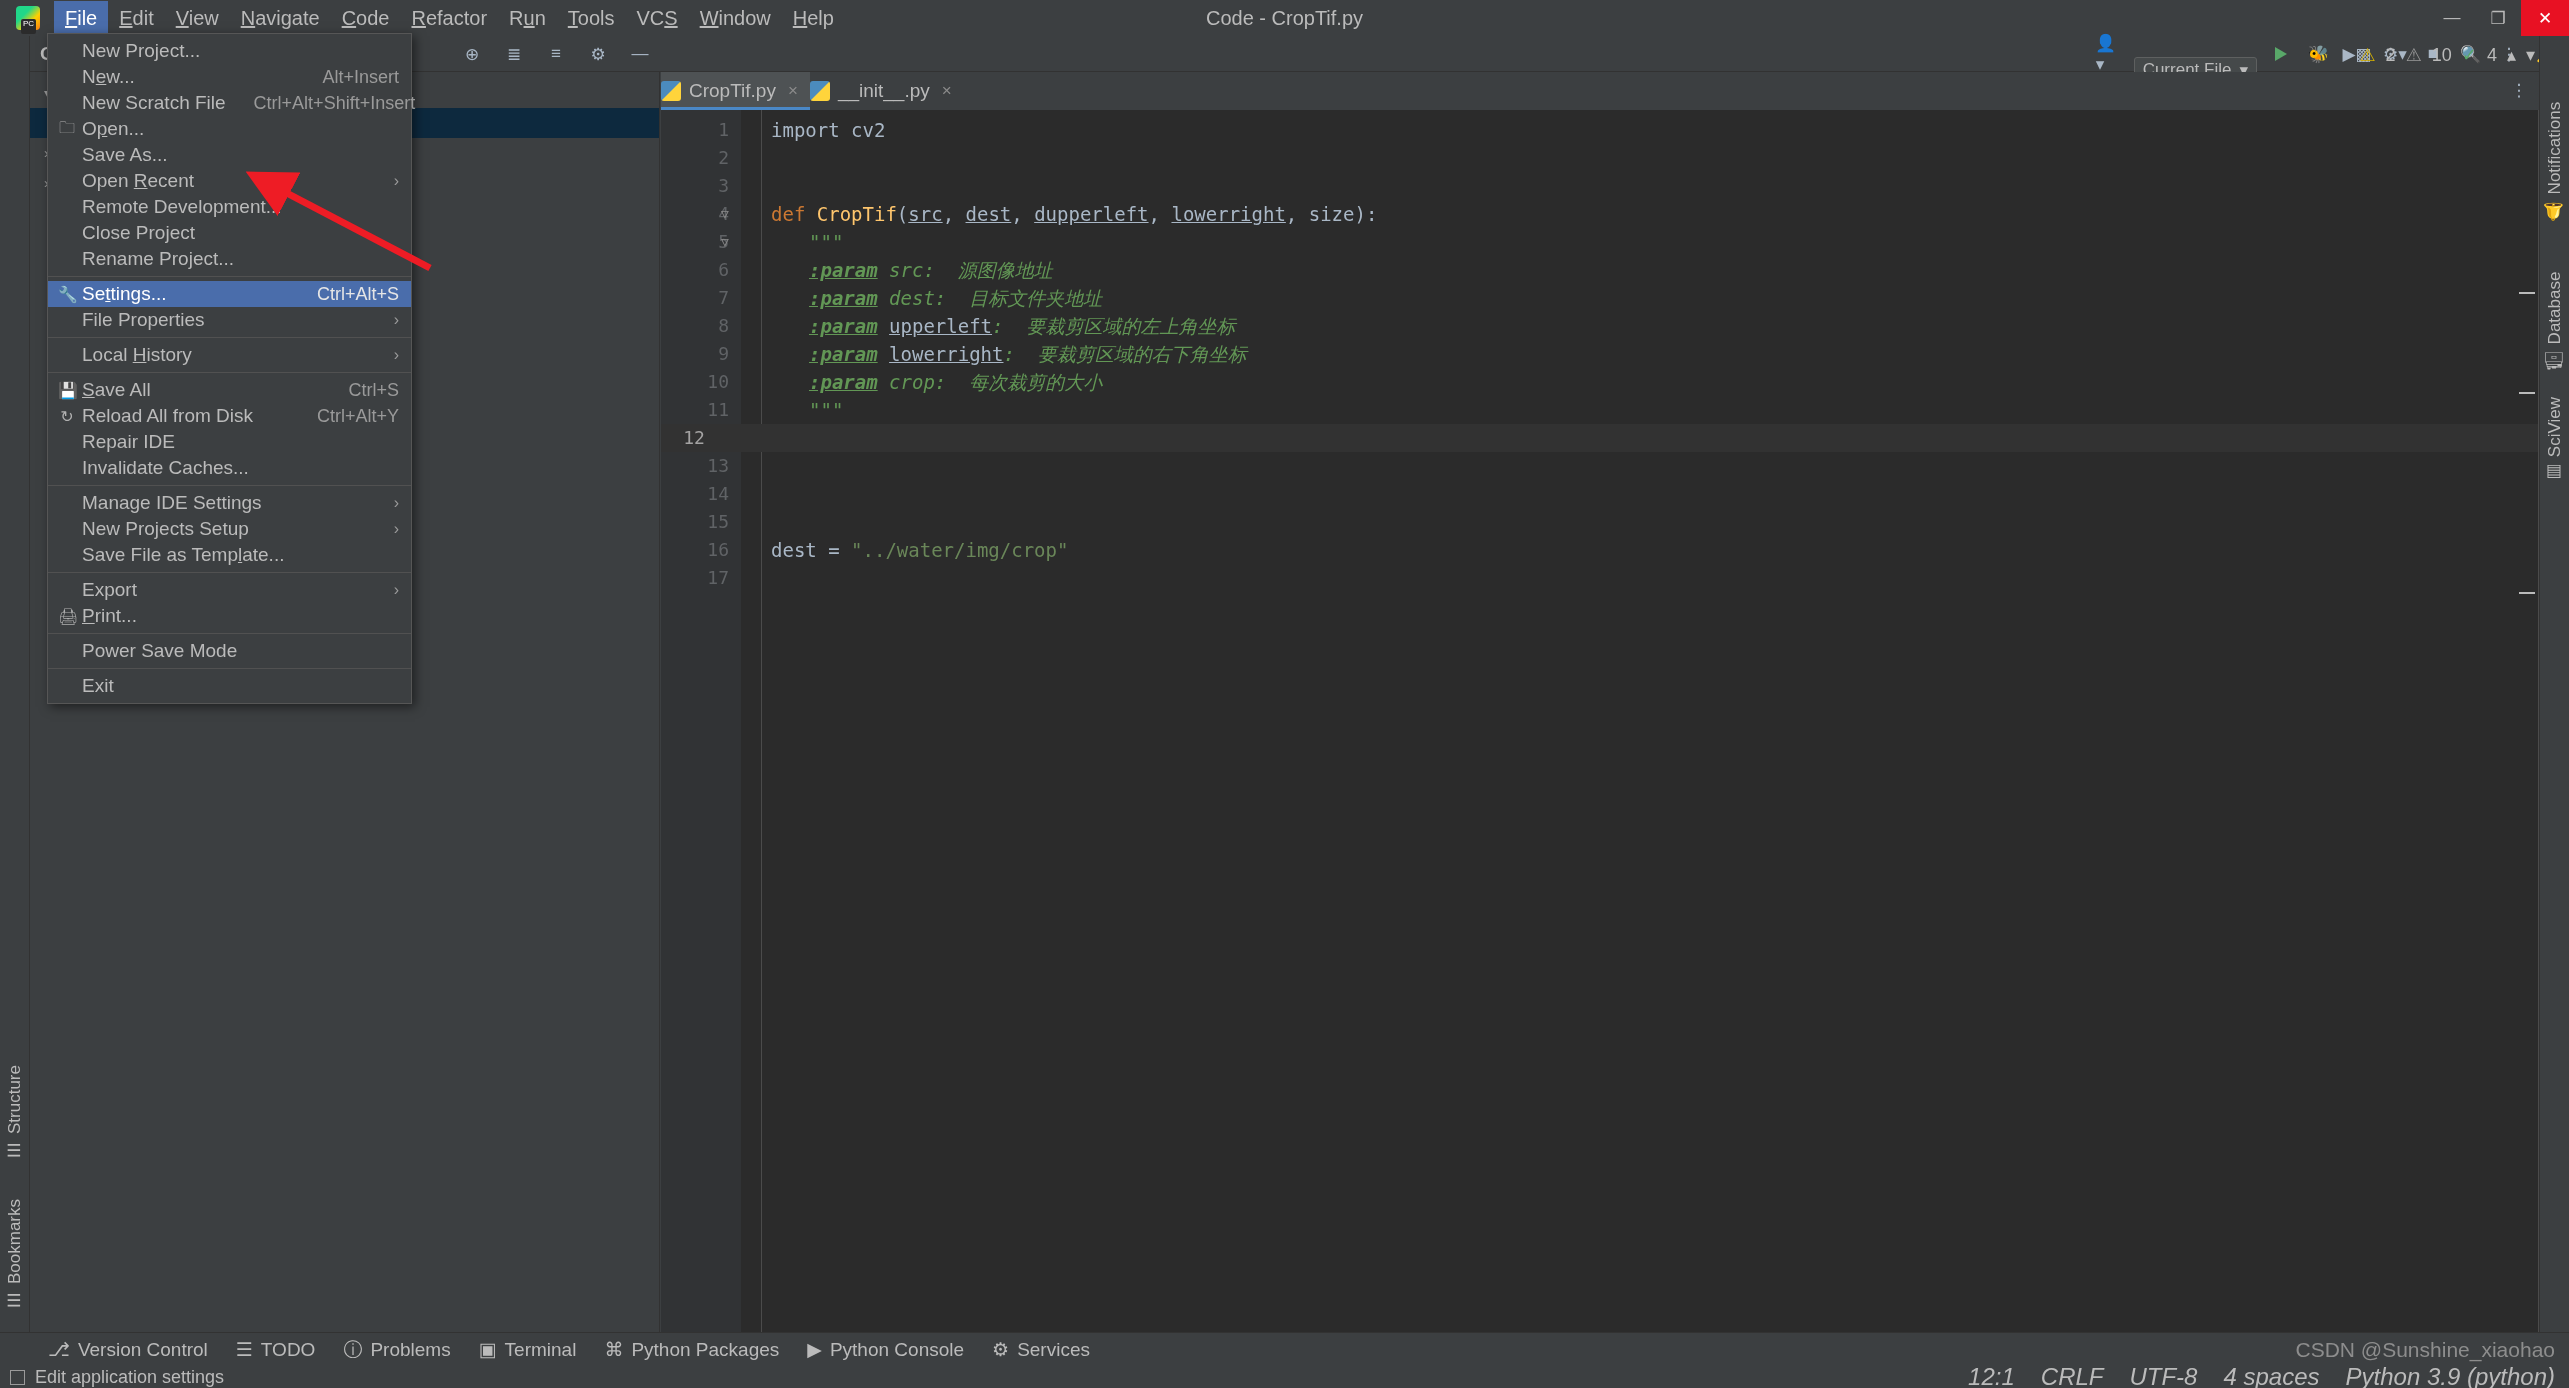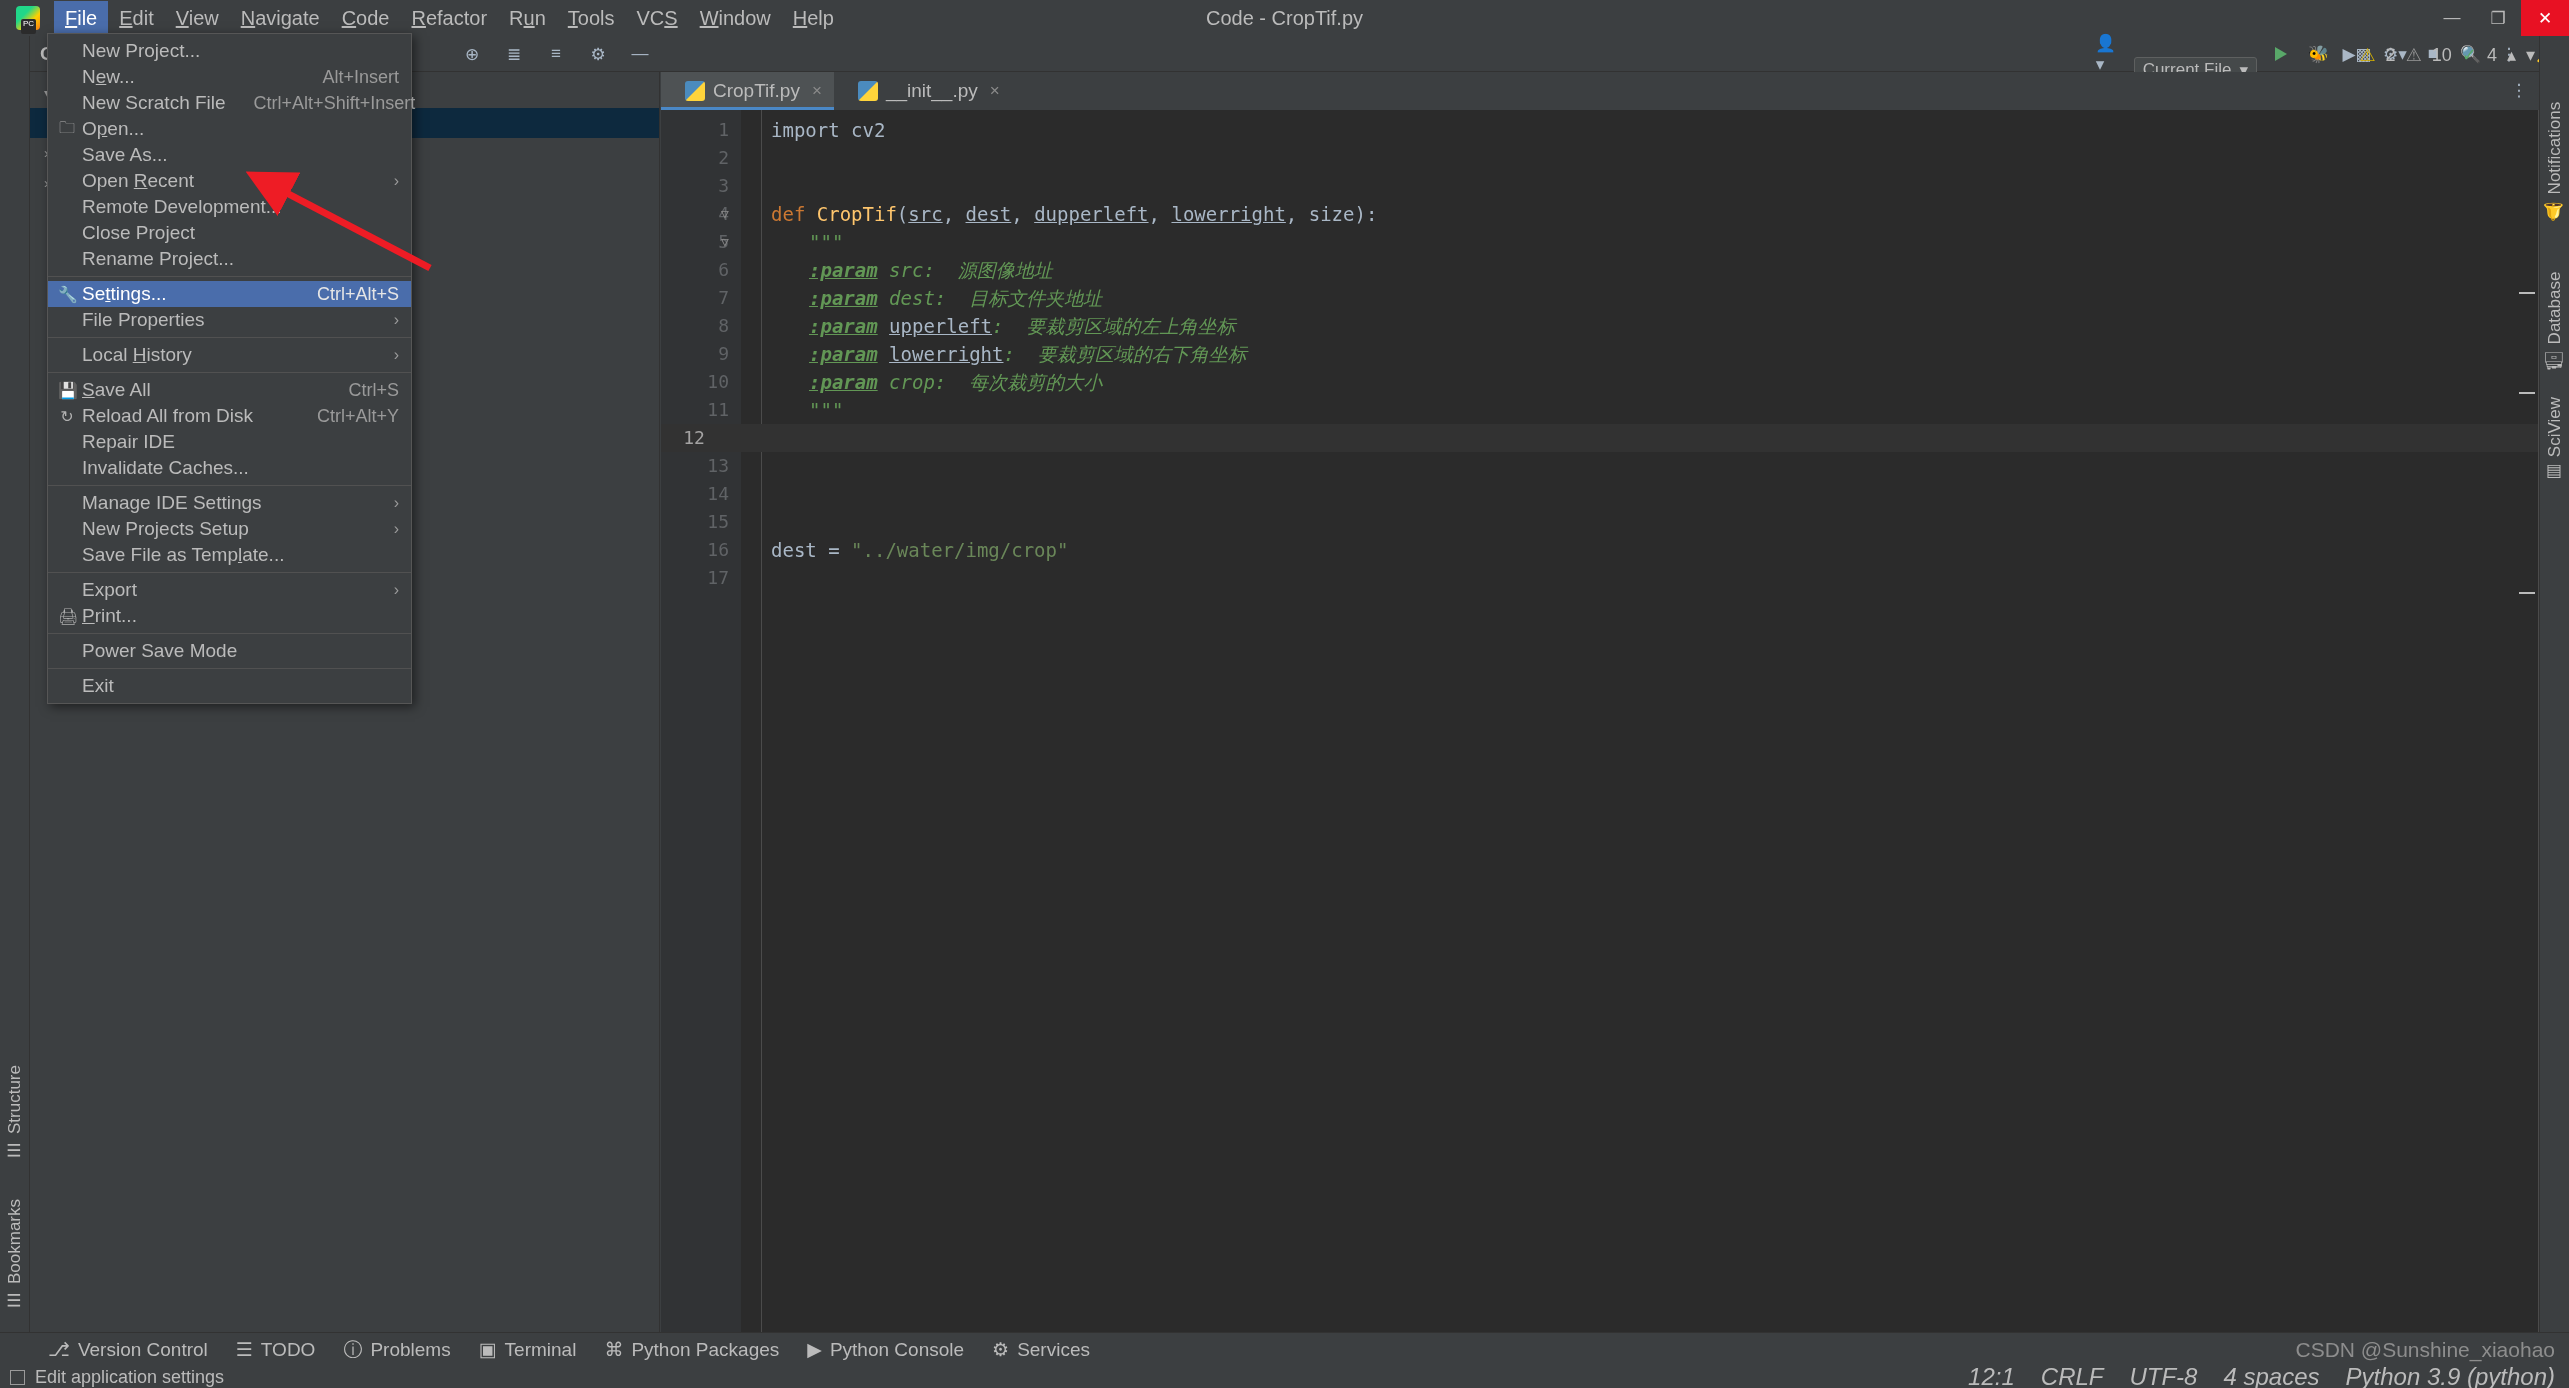--- a/index.html
+++ b/index.html
@@ -104,21 +104,21 @@
   #editor-area {
     position: absolute; left: 661px; top: 72px; right: 30px; bottom: 42px;
     background: #2b2b2b;
   }
   #tabbar {
     position: absolute; left: 661px; top: 72px; right: 30px; height: 38px;
     background: #3c3f41; display: flex; align-items: flex-end;
   }
   .etab {
     height: 38px; display: flex; align-items: center; gap: 8px;
-    padding: 0 12px 0 24px; font-size: 19px; color: #bbbbbb;
+    padding: 0 12px 0 0; font-size: 19px; color: #bbbbbb;
     background: #4e5254; position: relative;
   }
   .etab.inactive { background: #3c3f41; }
   .etab .underline {
     position: absolute; left: 0; bottom: 0; width: 100%; height: 3px; background: #4a88c7;
   }
   .etab .closex { color: #8b8b8b; font-size: 17px; margin-left: 4px; }
   .pyicon {
     width: 20px; height: 20px; border-radius: 3px; position: relative;
     background: linear-gradient(135deg,#4b8bbe 0%,#4b8bbe 48%,#ffd43b 52%,#ffd43b 100%);

